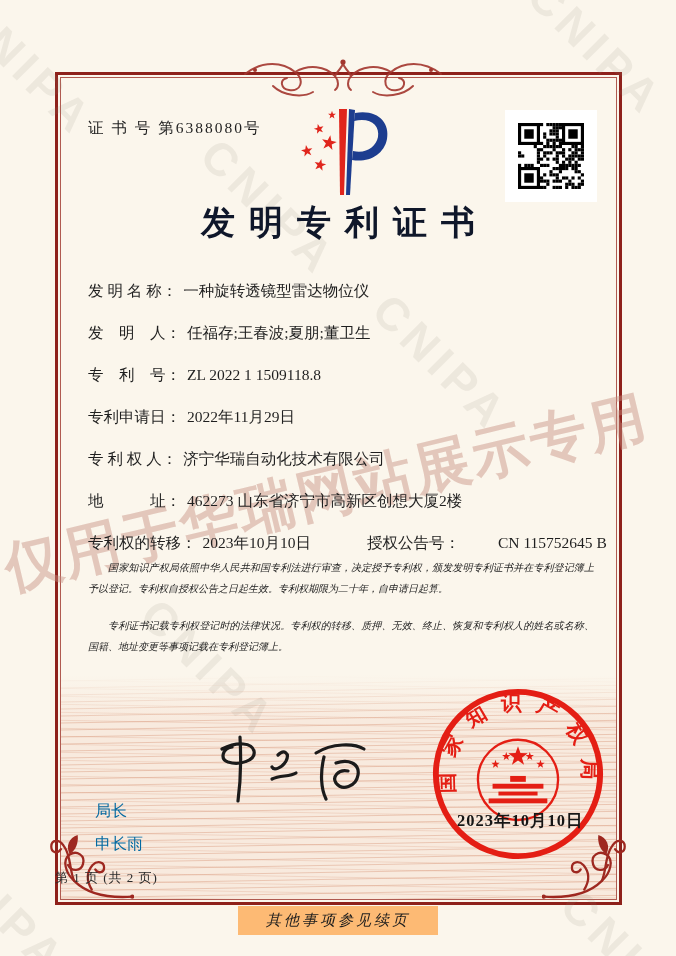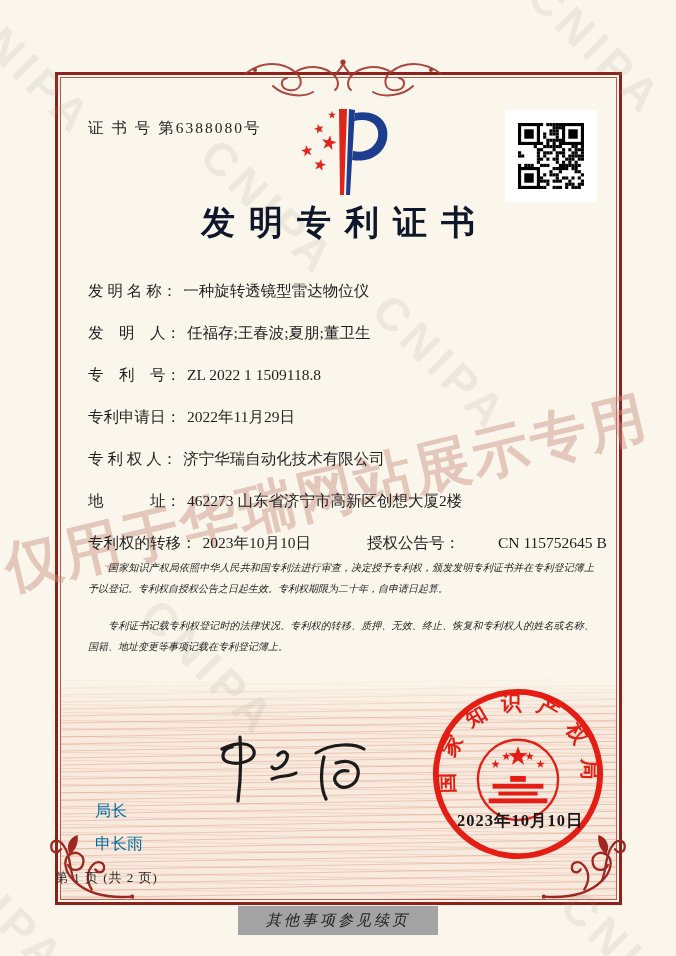--- a/index.html
+++ b/index.html
@@ -85,21 +85,21 @@
     position:absolute; left:457px; top:810px; width:130px;
     font-size:16.5px; font-weight:600; letter-spacing:1px; color:#161616;
     z-index:4;
   }
   .page-info{
     position:absolute; left:55px; width:511px; top:869px; text-align:left;
     font-size:13px; letter-spacing:1px; color:#2a2a2a; z-index:4;
   }
   .note-box{
     position:absolute; left:338px; top:906px; transform:translateX(-50%);
-    background:#a3a3a3; padding:5px 28px; white-space:nowrap;
+    background:#fdba74; padding:5px 28px; white-space:nowrap;
     font-size:15px; font-style:italic; letter-spacing:3px; color:#1d1d1d;
     z-index:4;
   }
 </style>
 </head>
 <body>
 
 <div class="page">
 
   <div class="wm-layer">

